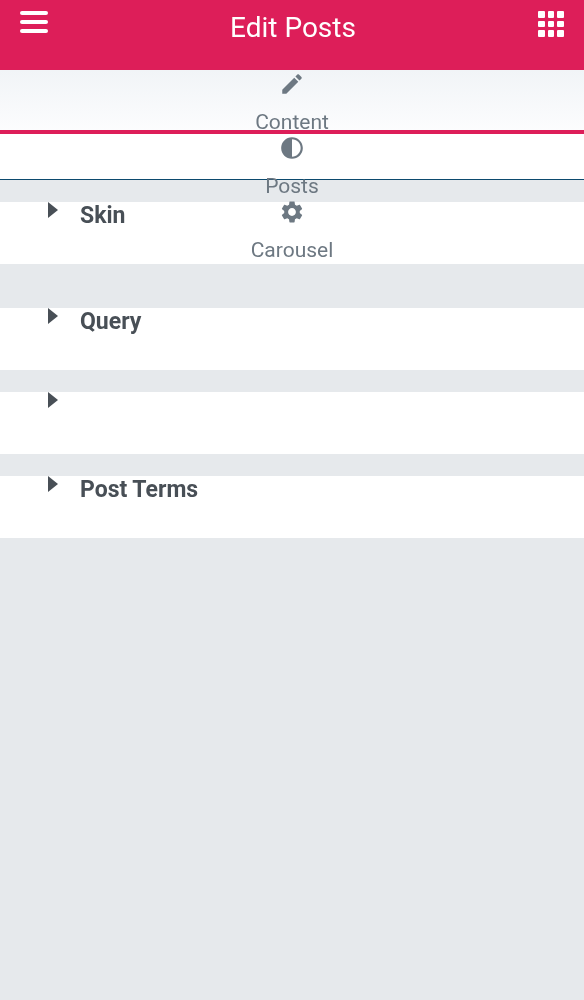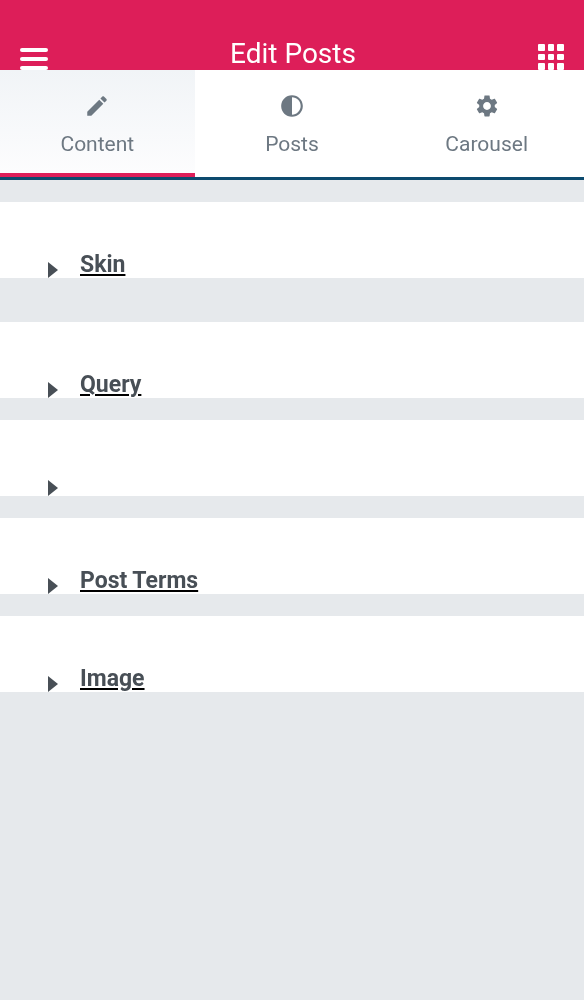--- a/index.html
+++ b/index.html
@@ -7,23 +7,23 @@
       font-family: -apple-system, BlinkMacSystemFont, "Segoe UI", Roboto, Helvetica, Arial, sans-serif;
       background: #e6e9ec;
       width: 584px;
       height: 1000px;
       overflow: hidden;
     }
     .header {
       background: #dd1e59;
       height: 70px;
       display: flex;
-      align-items: flex-end;
+      align-items: flex-start;
       justify-content: space-between;
-      padding: 0 20px;
+      padding: 11px 20px;
     }
     .header-title {
       color: #ffffff;
       font-size: 28px;
       font-weight: 400;
       flex: 1;
       text-align: center;
     }
     .hamburger-icon {
       width: 28px;
@@ -48,22 +48,23 @@
       gap: 3px;
       cursor: pointer;
     }
     .grid-icon span {
       background: #ffffff;
       border-radius: 1px;
     }
     .tabs {
       display: flex;
       background: #ffffff;
-      border-bottom: 3px solid #0c4a6e;
+      border-bottom: 1px solid #0c4a6e;
       height: 110px;
+      flex-direction: column;
     }
     .tab {
       flex: 1;
       display: flex;
       flex-direction: column;
       align-items: center;
       justify-content: center;
       gap: 12px;
       cursor: pointer;
       color: #6d7882;
@@ -95,27 +96,26 @@
     .sections {
       display: flex;
       flex-direction: column;
     }
     .section-gap {
       height: 22px;
       background: #e6e9ec;
     }
     .section-header {
       background: #ffffff;
-      height: 76px;
-      display: flex;
-      align-items: flex-end;
+      height: 62px;
+      display: flex;
+      align-items: flex-start;
       padding: 0 48px;
       gap: 22px;
       cursor: pointer;
-      text-decoration: underline;
     }
     .caret-icon {
       width: 0;
       height: 0;
       border-top: 8px solid transparent;
       border-bottom: 8px solid transparent;
       border-left: 10px solid #484f56;
     }
     .section-title {
       font-size: 23px;
@@ -188,19 +188,15 @@
   <div class="section-gap"></div>
   <div class="section-header">
     <div class="caret-icon"></div>
   </div>
   <div class="section-gap"></div>
   <div class="section-header">
     <div class="caret-icon"></div>
     <div class="section-title">Post Terms</div>
   </div>
   <div class="section-gap"></div>
-  <div class="section-header">
-    <div class="caret-icon"></div>
-    <div class="section-title">Image</div>
-  </div>
   <div class="section-gap"></div>
   <div class="section-gap"></div>
 </div>
 
 </body></html>

